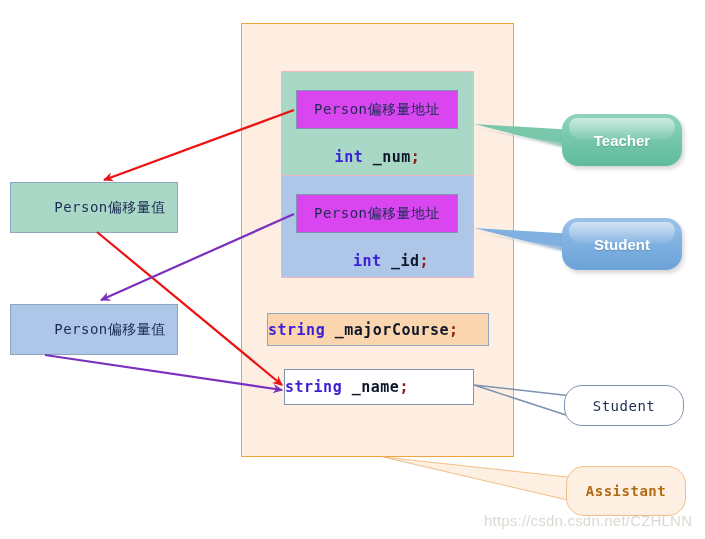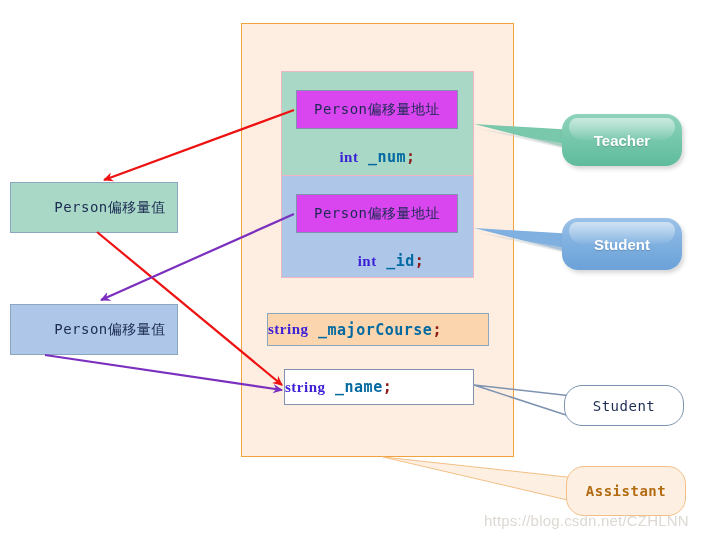--- a/index.html
+++ b/index.html
@@ -100,22 +100,22 @@
   
   .member-line {
     position: absolute;
     font-size: 15px;
     letter-spacing: 0.5px;
     white-space: pre;
   }
   .member-num { left: 281px; top: 148px; width: 193px; text-align: center; }
   .member-id  { left: 281px; top: 252px; width: 220px; text-align: center; }
 
-  .kw   { color: #3b1fd6; font-weight: bold; font-family: Liberation Serif, serif; }
-  .ident{ color: #0369a1; font-weight: bold; }
+  .kw   { color: #3b1fd6; font-weight: bold; }
+  .ident{ color: #0f172a; font-weight: bold; }
   .semi { color: #8b1a1a; font-weight: bold; }
 
   
   .field-box {
     position: absolute;
     box-sizing: border-box;
     display: flex;
     align-items: center;
     justify-content: flex-start;
     font-size: 15px;
@@ -314,15 +314,15 @@
   </div>
 
   <div class="bubble-flat bubble-person">
     <span>Student</span>
   </div>
 
   <div class="bubble-flat bubble-assistant">
     <span>Assistant</span>
   </div>
 
-  <div class="watermark">https://blog.csdn.net/CZHLNN</div>
+  <div class="watermark">https://csdn.csdn.net/CZHLNN</div>
 
 </div>
 
 </body></html>

